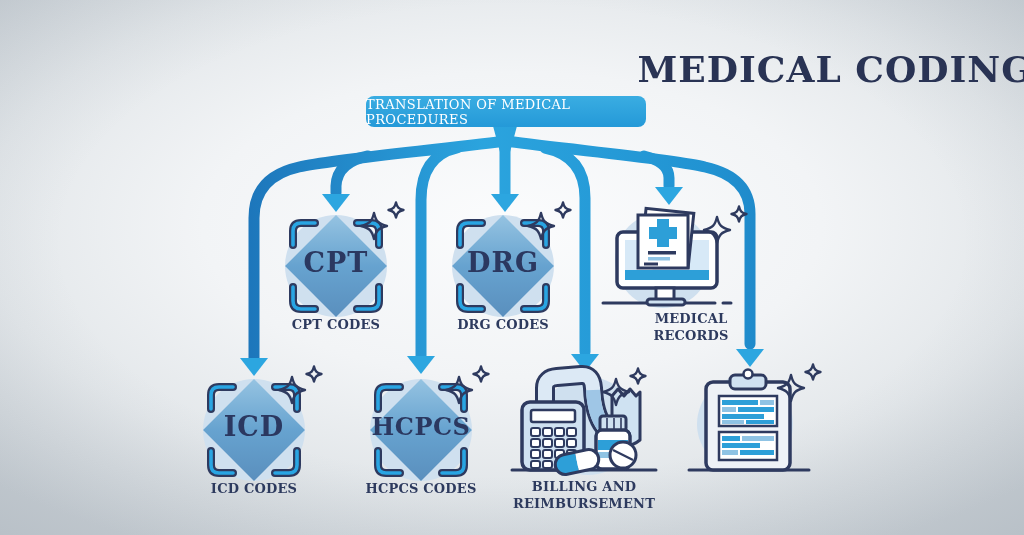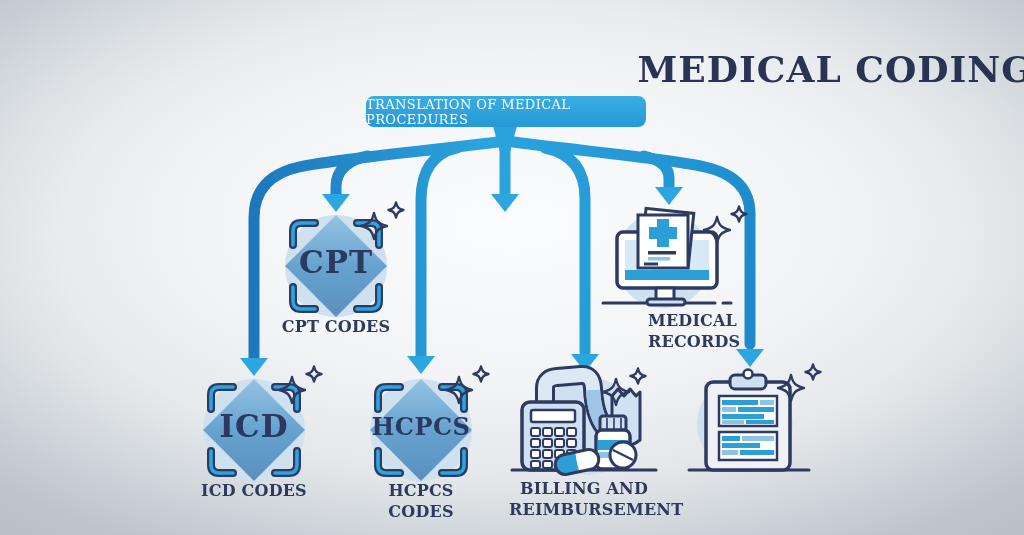--- a/index.html
+++ b/index.html
@@ -12,24 +12,24 @@
     font-size:36px;font-weight:bold;letter-spacing:1px;color:#293354;z-index:3;padding-left:15px;}
   .banner{position:absolute;left:366px;top:96px;width:280px;height:31px;border-radius:8px;
     background:linear-gradient(180deg,#3aade2,#2499d8);color:#ffffff;display:flex;align-items:center;justify-content:center;
     font-size:13px;font-weight:normal;letter-spacing:0.4px;z-index:3;}
   .connectors{position:absolute;left:0;top:0;width:1024px;height:535px;z-index:1;}
   .node{position:absolute;display:flex;flex-direction:column;align-items:center;z-index:2;}
   .iconwrap{position:relative;}
   .badgewrap{width:120px;height:116px;}
   .badge-svg{display:block;width:120px;height:120px;overflow:visible;}
   .code{position:absolute;left:50%;top:50%;transform:translate(-50%,-56%);
-    font-size:31px;font-weight:bold;letter-spacing:1px;color:#2b3860;}
+    font-size:27px;font-weight:bold;letter-spacing:1px;color:#2b3860;}
   .code-sm{font-size:24px;letter-spacing:0.5px;}
   .sparkles{position:absolute;width:48px;height:42px;overflow:visible;}
-  .label{font-size:16px;font-weight:bold;color:#2d3a5e;letter-spacing:0.2px;
+  .label{font-size:13px;font-weight:bold;color:#2d3a5e;letter-spacing:0.2px;
     text-align:center;line-height:1.3;}
   .lbl-badge{margin-top:-5px;}
   .lbl-wide{margin-top:3px;}
   .icon-svg{display:block;overflow:visible;}
 </style>
 </head>
 <body>
 
 <div class="stage">
 
@@ -92,20 +92,32 @@
           <use href="#badgeBase"></use>
         </svg>
       <span class="code">CPT</span>
       <svg class="sparkles" style="top:-6px;right:-10px;" viewBox="0 0 48 42">
           <use href="#sparks"></use>
         </svg>
     </div>
     <div class="label lbl-badge">CPT CODES</div>
   </div>
 
+  <div class="node" style="left:443px;top:206px;width:120px;">
+    <div class="iconwrap badgewrap">
+      <svg class="badge-svg" viewBox="0 0 120 120">
+          <use href="#badgeBase"></use>
+        </svg>
+      <span class="code">DRG</span>
+      <svg class="sparkles" style="top:-6px;right:-10px;" viewBox="0 0 48 42">
+          <use href="#sparks"></use>
+        </svg>
+    </div>
+    <div class="label lbl-badge">DRG CODES</div>
+  </div>
 
   <div class="node" style="left:599px;top:200px;width:136px;">
     <div class="iconwrap" style="width:136px;height:108px;">
       <svg class="icon-svg" viewBox="0 0 136 108" width="136" height="108">
         <circle cx="64" cy="60" r="48" fill="#cfe0ef"></circle>
         <path d="M4 103 H116 M124 103 H132" stroke="#2e3a5f" stroke-width="3" stroke-linecap="round" fill="none"></path>
         <rect x="18" y="32" width="100" height="56" rx="6" fill="#ffffff" stroke="#2e3a5f" stroke-width="3.5"></rect>
         <rect x="26" y="40" width="84" height="40" fill="#d7e9f7"></rect>
         <path d="M26 80 L70 40 L92 40 L40 80 Z" fill="#ffffff" opacity="0.85"></path>
         <rect x="26" y="70" width="84" height="10" fill="#2d9fd8"></rect>

